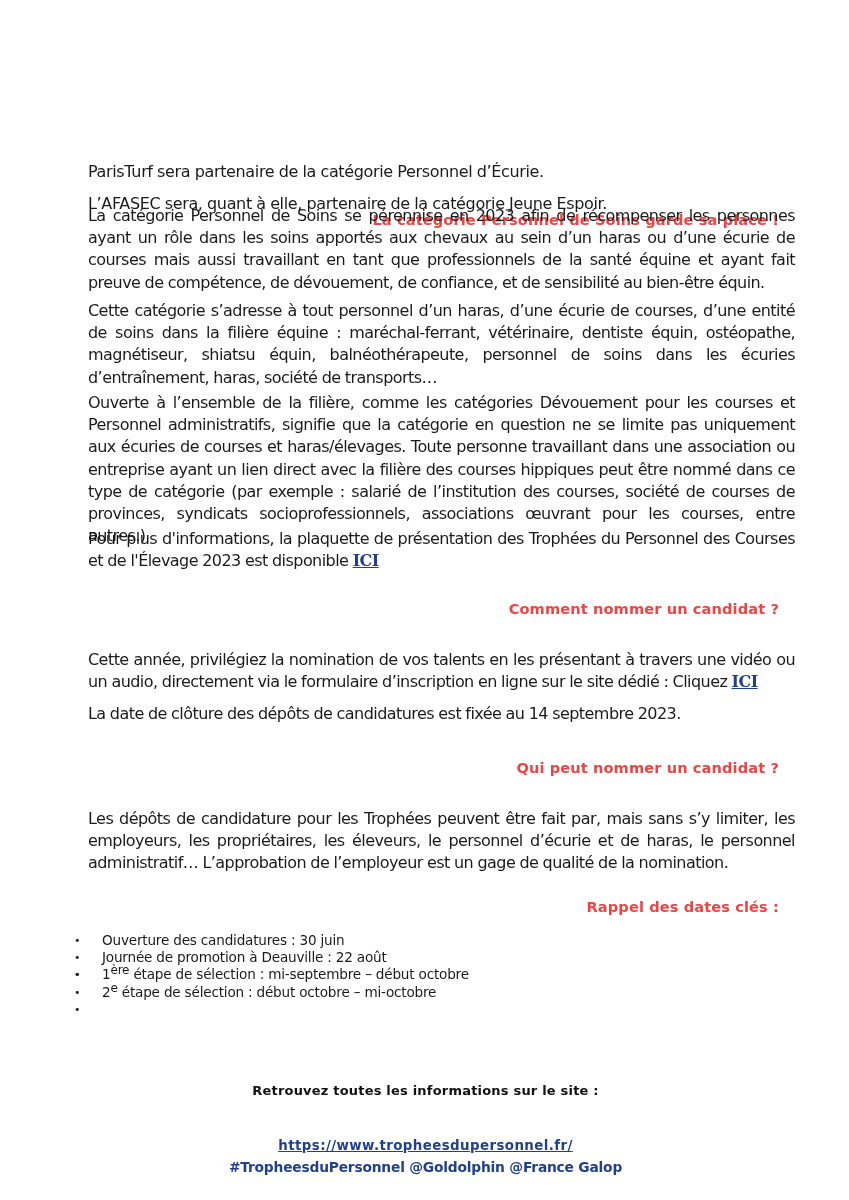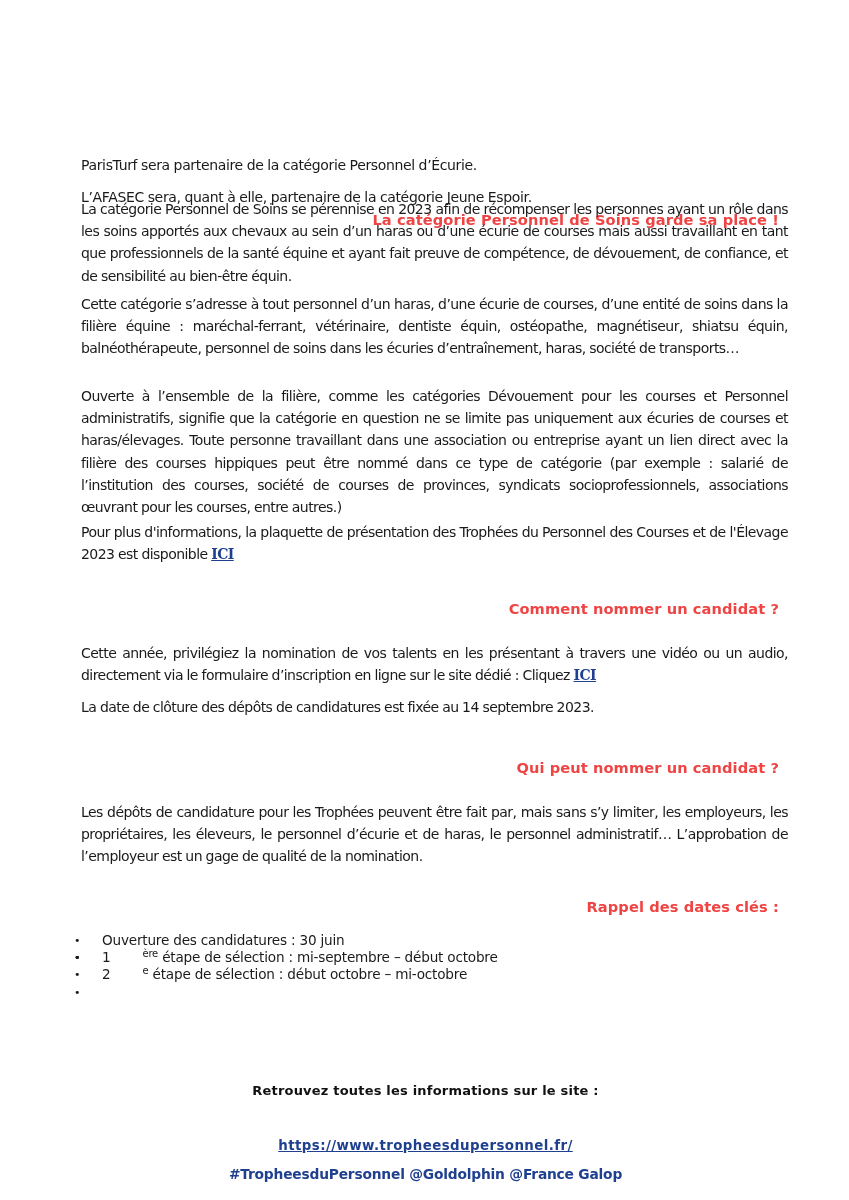--- a/index.html
+++ b/index.html
@@ -1,26 +1,26 @@
 <!DOCTYPE html>
 <html><head>
 <meta charset="utf-8">
 <style>
   html, body { margin: 0; padding: 0; background: #ffffff; }
   body { width: 849px; height: 1200px; position: relative; overflow: hidden; font-family: "DejaVu Sans", sans-serif; color: #1a1a1a; }
   .page { position: absolute; left: 72px; top: 0; width: 707px; }
-  .p { font-size: 14px; line-height: 22.2px; text-align: justify; margin: 9px; letter-spacing: -0.35px; word-spacing: -0.3px; }
+  .p { font-size: 16px; line-height: 22.2px; text-align: justify; margin: 16px; letter-spacing: -0.35px; word-spacing: -0.3px; }
   .narrow { letter-spacing: -0.55px; }
   .h { font-family: "DejaVu Sans", sans-serif; font-weight: bold; color: #ef4444; font-size: 14.6px; letter-spacing: 0.1px; margin: 0; text-align: right; }
   .abs { position: absolute; left: 0; width: 707px; }
   a.link { color: #1f3f8f; font-weight: bold; text-decoration: underline; font-family: "DejaVu Serif", serif; }
   ul.dates { list-style: none; margin: 0; padding: 0; font-size: 13.6px; line-height: 17.2px; letter-spacing: -0.2px; }
   ul.dates li { position: relative; padding-left: 30px; }
   ul.dates li .bullet { position: absolute; left: 2px; top: 0; font-size: 11px; }
-  sup { font-size: 10px; vertical-align: 5px; line-height: 0; margin-left: 32px; }
+  sup { font-size: 12px; vertical-align: 5px; line-height: 0; }
   .center { text-align: center; }
   .footer-title { font-weight: bold; font-size: 13px; color: #111; letter-spacing: 0.2px; }
   .footer-url { font-weight: bold; font-size: 13.4px; color: #1f3f8f; text-decoration: underline; letter-spacing: 0.4px; }
   .hashtags { font-weight: bold; font-size: 13.8px; color: #1f3f8f; letter-spacing: -0.2px; }
 </style>
 </head>
 <body>
 
 <div class="page">
 
@@ -38,23 +38,23 @@
   <p class="p abs narrow" style="top:633px;"><span>Cette année, privilégiez la nomination de vos talents en les présentant à travers une vidéo ou un audio, directement via le formulaire d’inscription en ligne sur le site dédié : Cliquez </span><a class="link" href="#">ICI</a></p>
   <p class="p abs narrow" style="top:687px;">La date de clôture des dépôts de candidatures est fixée au 14 septembre 2023.</p>
 
   <h2 class="h abs" style="top:759px;">Qui peut nommer un candidat ?</h2>
   <p class="p abs narrow" style="top:792px;">Les dépôts de candidature pour les Trophées peuvent être fait par, mais sans s’y limiter, les employeurs, les propriétaires, les éleveurs, le personnel d’écurie et de haras, le personnel administratif… L’approbation de l’employeur est un gage de qualité de la nomination.</p>
 
   <h2 class="h abs" style="top:898px;">Rappel des dates clés :</h2>
 
   <ul class="dates abs" style="top:932px;">
     <li><span class="bullet">•</span><span>Ouverture des candidatures : 30 juin</span></li>
-    <li><span class="bullet">•</span></li>
+    <li><span class="bullet">•</span><span>Journée de promotion à Deauville : 22 août</span></li>
     <li><span class="bullet">•</span></li>
     <li><span class="bullet">•</span><span>1</span><sup>ère</sup><span> étape de sélection : mi-septembre – début octobre</span></li>
     <li><span class="bullet">•</span><span>2</span><sup>e</sup><span> étape de sélection : début octobre – mi-octobre</span></li>
     <li><span class="bullet">•</span></li>
   </ul>
 
   <div class="abs center footer-title" style="top:1083px;">Retrouvez toutes les informations sur le site :</div>
   <div class="abs center" style="top:1101px;margin-top:34px;"><a class="footer-url" href="#">https://www.tropheesdupersonnel.fr/</a></div>
-  <div class="abs center hashtags" style="top:1159px;margin-top:7px;">#TropheesduPersonnel @Goldolphin @France Galop</div>
+  <div class="abs center hashtags" style="top:1159px;">#TropheesduPersonnel @Goldolphin @France Galop</div>
 </div>
 
 </body></html>

